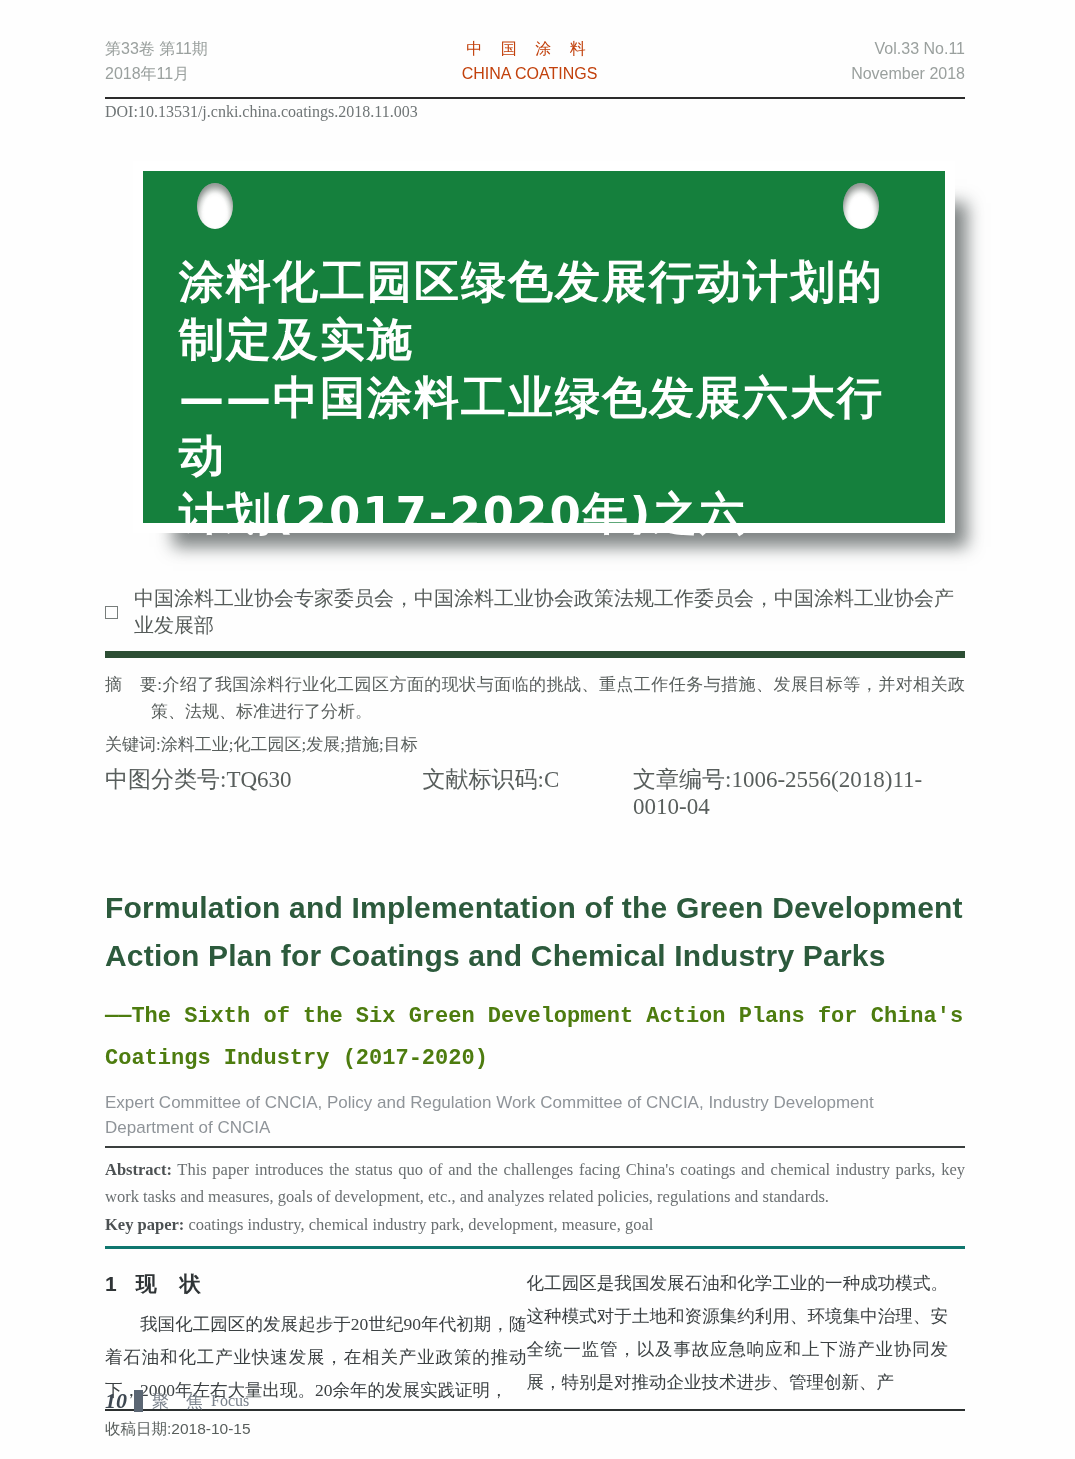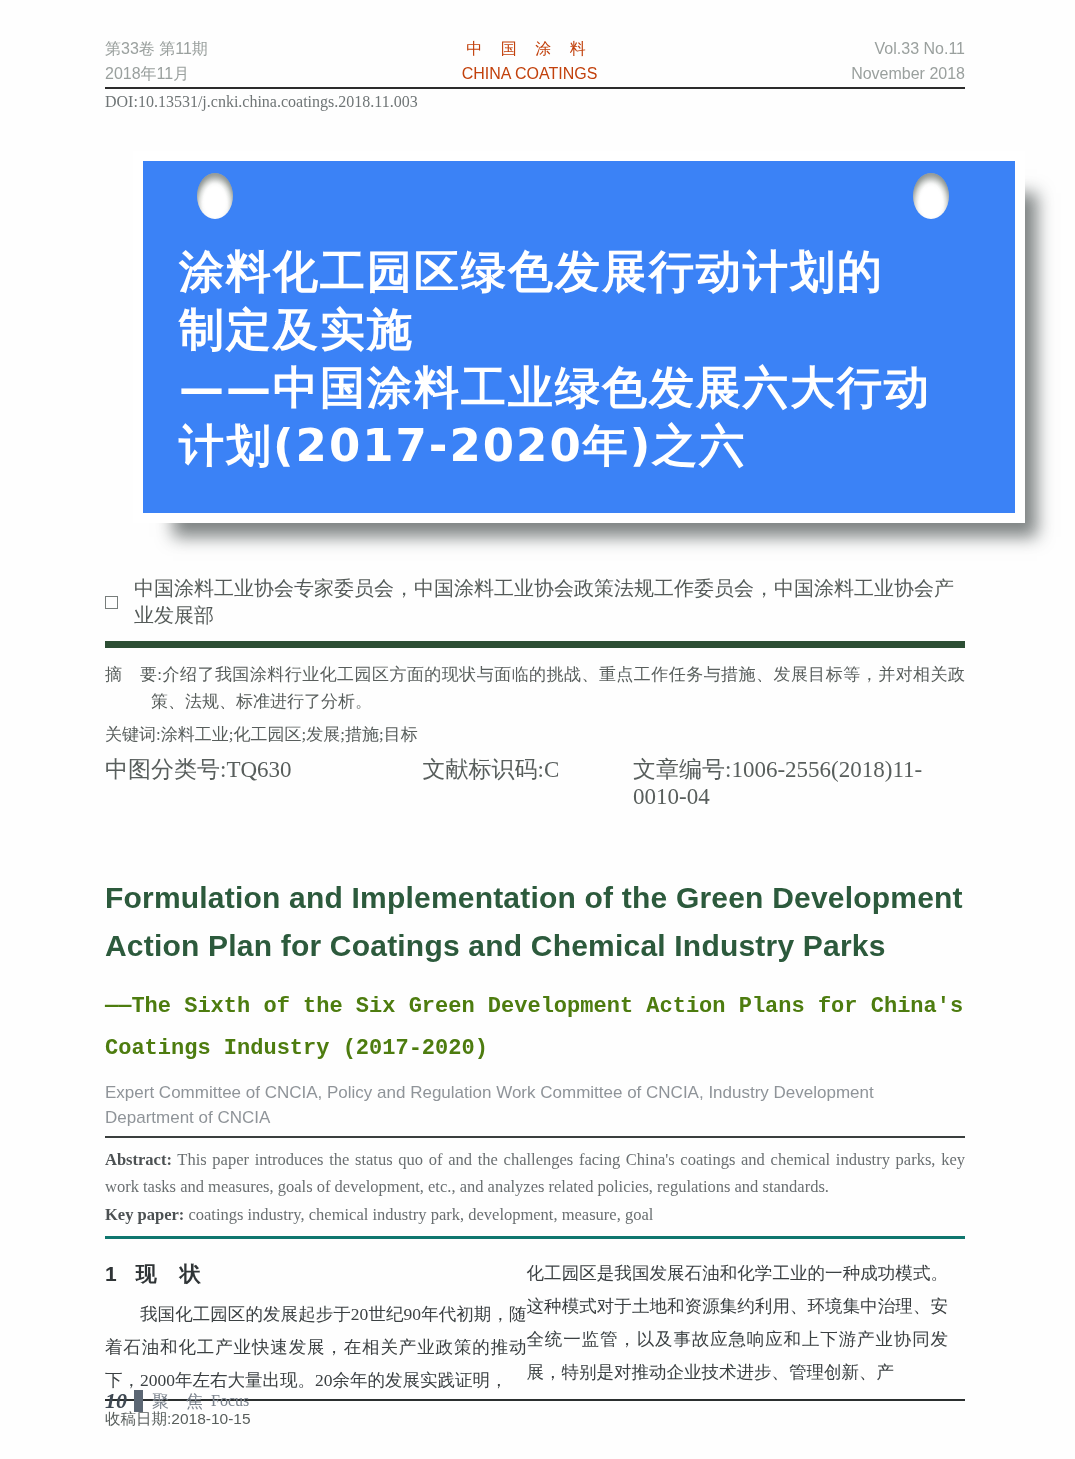--- a/index.html
+++ b/index.html
@@ -12,36 +12,36 @@
     font-family:"Liberation Serif","DejaVu Serif",serif;
     color:#3f4446;
   }
   .content { position:absolute; left:105px; top:36px; width:860px; }
 
   
   .jheader {
     display:flex; justify-content:space-between; align-items:flex-start;
     font-family:"Liberation Sans","DejaVu Sans",sans-serif;
     color:#9aa09e; font-size:16px; line-height:25px;
-    border-bottom:2.5px solid #2c2c2c; padding-bottom:1px;
+    border-bottom:2.5px solid #2c2c2c; padding-bottom:11px;
   }
   .jheader .hcol { white-space:nowrap; }
   .jheader .hcenter { text-align:center; color:#c2410c; }
   .jheader .hcenter .cn { letter-spacing:7px; }
   .jheader .hright { text-align:right; }
   .doi-line {
     margin-top:4px; font-family:"Liberation Serif","DejaVu Serif",serif;
     color:#6f7576; font-size:16px;
   }
 
   
   .plate-wrap { margin-top:50px; margin-left:38px; width:802px; }
   .plate {
-    position:relative; width:872px; height:352px;
-    background:#3b82f6;
+    position:relative; width:802px; height:352px;
+    background:#15803d;
     box-shadow:0 0 0 10px #ffffff, 26px 28px 16px -4px rgba(104,110,110,0.85);
   }
   .hole {
     position:absolute; top:12px; width:36px; height:46px; border-radius:50%;
     background:radial-gradient(ellipse at 50% 72%, #ffffff 48%, #eef0ee 62%, #aeb5b2 88%, #969d9a 100%);
     box-shadow:inset 0 6px 6px rgba(55,65,60,0.45);
   }
   .hole.left { left:54px; }
   .hole.right { right:66px; }
   .plate-title {

